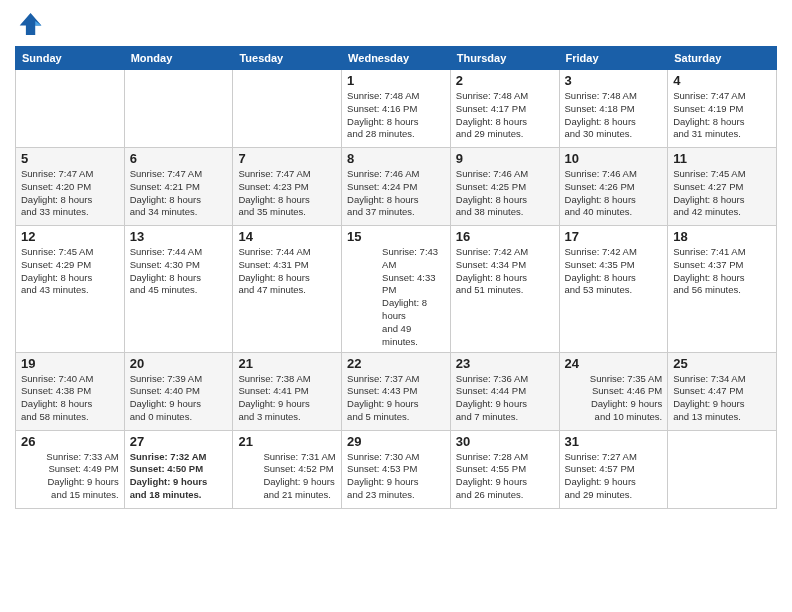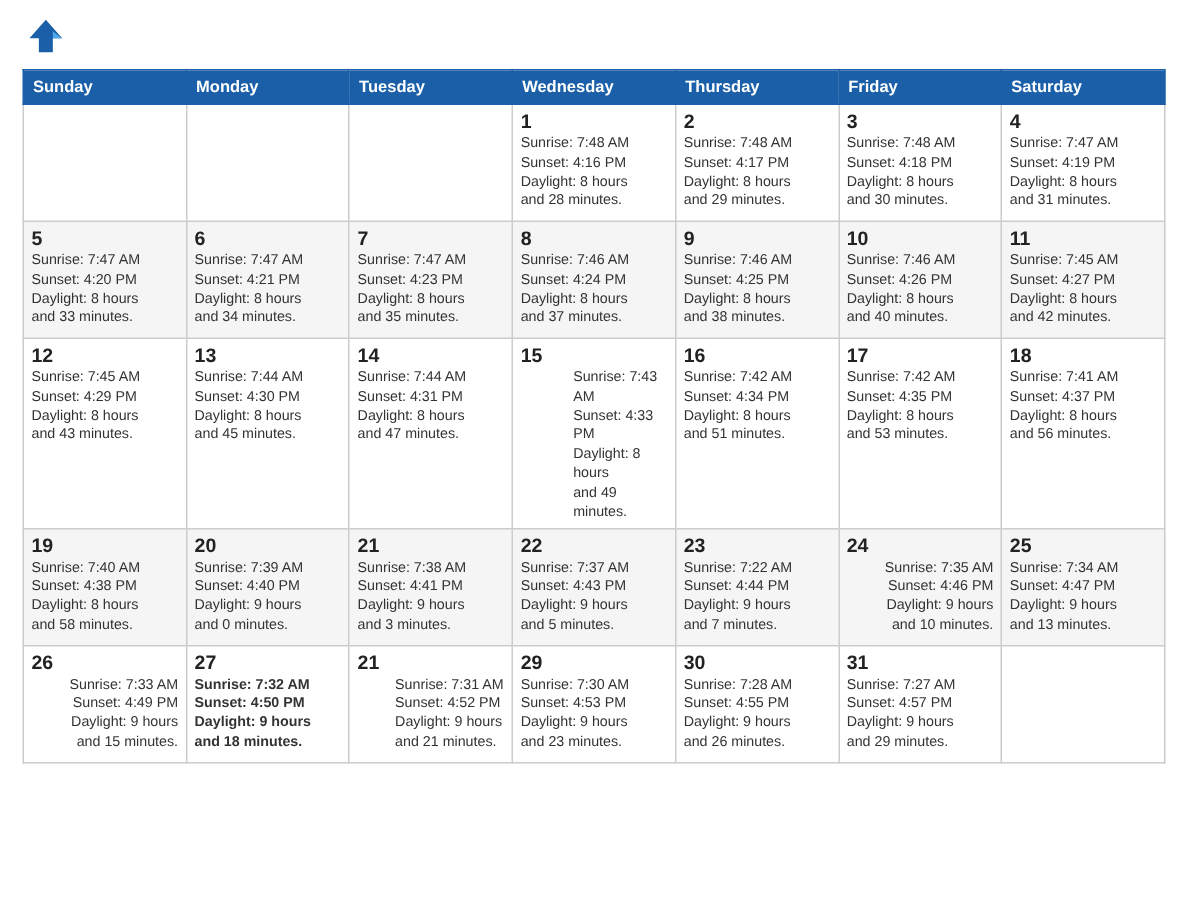--- a/index.html
+++ b/index.html
@@ -285,21 +285,21 @@
           </td>
           <td>
             <div class="day-number">22</div>
             <div class="day-info" style="white-space: pre-line;">Sunrise: 7:37 AM
 Sunset: 4:43 PM
 Daylight: 9 hours
 and 5 minutes.</div>
           </td>
           <td>
             <div class="day-number">23</div>
-            <div class="day-info" style="white-space: pre-line;">Sunrise: 7:22 AM
+            <div class="day-info" style="white-space: pre-line;">Sunrise: 7:36 AM
 Sunset: 4:44 PM
 Daylight: 9 hours
 and 7 minutes.</div>
           </td>
           <td>
             <div class="day-number">24</div>
             <div class="day-info" style="white-space: pre-line; text-align: right;">Sunrise: 7:35 AM
 Sunset: 4:46 PM
 Daylight: 9 hours
 and 10 minutes.</div>

